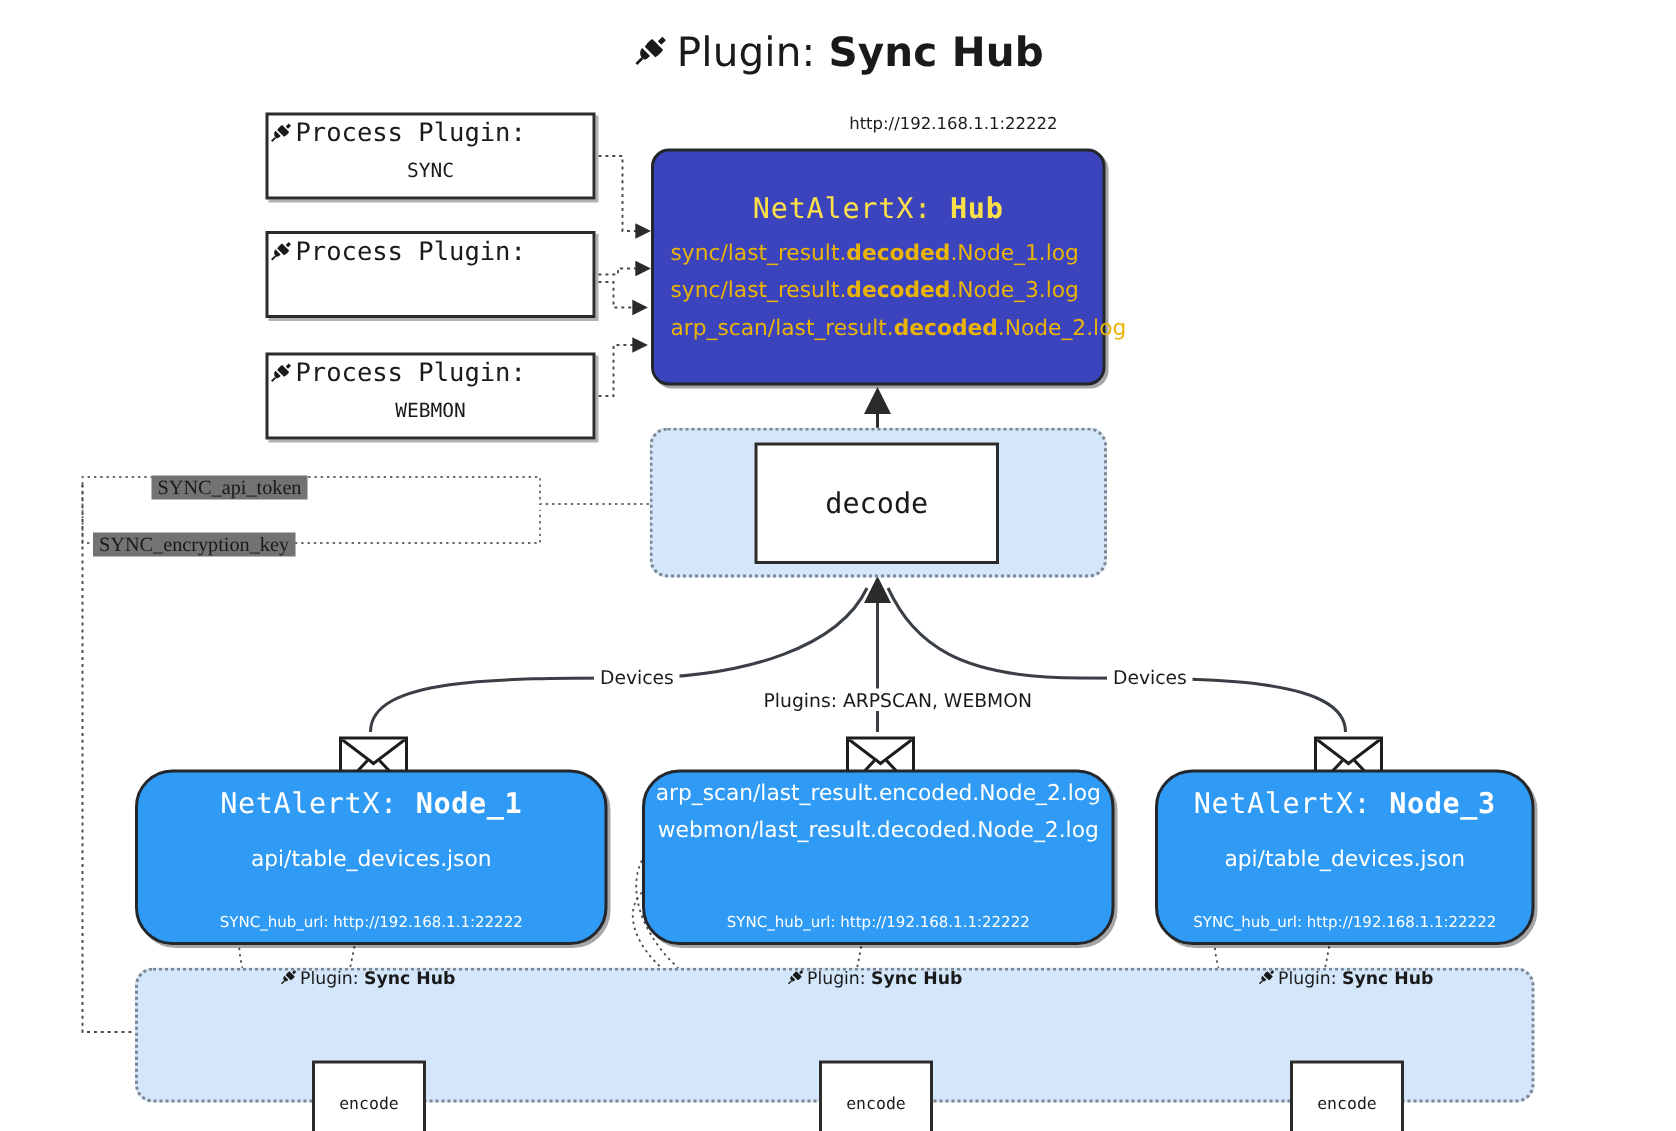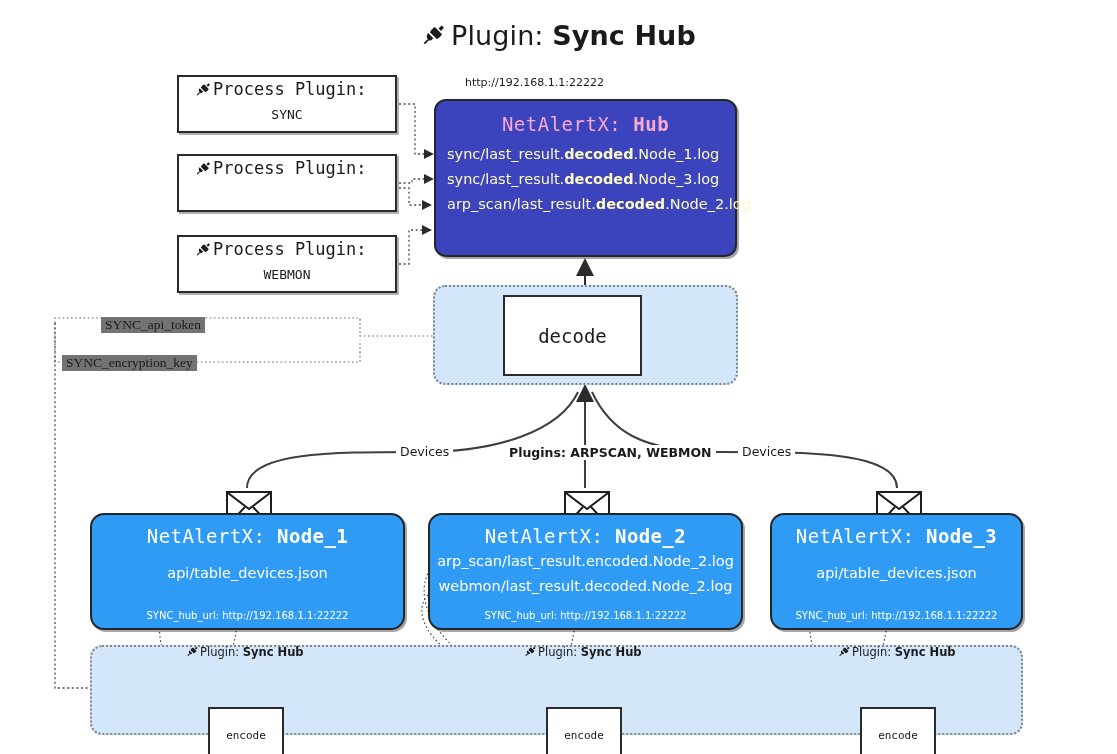--- a/index.html
+++ b/index.html
@@ -11,67 +11,67 @@
 
   .node{position:absolute;box-sizing:border-box;}
 
   
   #title{position:absolute;left:0;top:18px;width:1117px;text-align:center;
          font-size:27px;line-height:36px;letter-spacing:.1px;}
   #title .plug{display:inline-block;vertical-align:-3px;margin-right:4px;}
   #title .t-strong{font-weight:bold;}
 
   
-  #hub-url{position:absolute;left:465px;top:76px;width:240px;text-align:left;
+  #hub-url{position:absolute;left:465px;top:76px;width:240px;text-align:right;
            font-size:11px;color:#1b1b1b;}
 
   
   #hub{left:434px;top:99px;width:303px;height:158px;background:#3b44bd;
        border:2px solid #23262b;border-radius:12px;
        box-shadow:2px 2px 0 rgba(0,0,0,.35);}
-  #hub .hub-title{color:#f9a8d4;font-family:"DejaVu Sans Mono","Liberation Mono",monospace;
-       font-size:19px;text-align:center;margin-top:12px;letter-spacing:.5px;}
+  #hub .hub-title{color:#fde047;font-family:"DejaVu Sans Mono","Liberation Mono",monospace;
+       font-size:19px;text-align:center;margin-top:27px;letter-spacing:.5px;}
   #hub .hub-title b{font-weight:bold;}
-  .hub-line{color:#fef9c3;font-size:14.5px;line-height:25px;padding-left:11px;
+  .hub-line{color:#eab308;font-size:14.5px;line-height:25px;padding-left:11px;
             white-space:nowrap;}
   .hub-line b{font-weight:bold;}
   #hub .hub-lines{margin-top:7px;}
 
   
   .pbox{background:#ffffff;border:2px solid #2b2b2b;width:220px;height:58px;
         box-shadow:2px 2px 0 rgba(0,0,0,.30);}
   .pbox .l1{font-family:"DejaVu Sans Mono","Liberation Mono",monospace;
-            font-size:17px;line-height:24px;padding-left:16px;white-space:nowrap;}
+            font-size:17px;line-height:24px;padding-left:0;white-space:nowrap;}
   .pbox .l2{font-family:"DejaVu Sans Mono","Liberation Mono",monospace;
             font-size:13px;line-height:22px;text-align:center;}
   .pbox .plug{display:inline-block;vertical-align:-3px;margin-right:1px;}
   #pbox-sync{left:177px;top:75px;}
   #pbox-arp{left:177px;top:154px;}
   #pbox-web{left:177px;top:235px;}
 
   
   #decode-wrap{left:433px;top:285px;width:305px;height:100px;background:#d4e7fa;
                border:2px dotted #7d8590;border-radius:12px;}
-  #decode{left:503px;top:295px;width:139px;height:81px;background:#ffffff;
+  #decode{left:503px;top:295px;width:163px;height:81px;background:#ffffff;
           border:2px solid #2b2b2b;display:flex;align-items:center;justify-content:center;
           font-family:"DejaVu Sans Mono","Liberation Mono",monospace;font-size:19px;}
 
   
   .keylab{position:absolute;font-size:13.5px;background:#737373;padding:0 4px;white-space:nowrap;font-family:Liberation Serif, serif;}
   #lab-token{left:101px;top:317px;}
   #lab-key{left:62px;top:355px;}
 
   
   .elab{position:absolute;font-size:12.5px;background:#fff;padding:0 4px;white-space:nowrap;}
   #lab-dev-l{left:396px;top:444px;}
   #lab-dev-r{left:738px;top:444px;}
-  #lab-plugins{left:505px;top:445px;font-weight:bold;}
-
-  
-  .nodebox{background:#2f9bf5;border:2px solid #23262b;border-radius:14px;
+  #lab-plugins{left:505px;top:459px;}
+
+  
+  .nodebox{background:#2f9bf5;border:2px solid #23262b;border-radius:25px;
            box-shadow:2px 2px 0 rgba(0,0,0,.35);height:117px;}
   .nodebox .n-title{color:#ffffff;font-family:"DejaVu Sans Mono","Liberation Mono",monospace;
            font-size:19px;text-align:center;margin-top:10px;letter-spacing:.4px;}
   .nodebox .n-title b{font-weight:bold;}
   .nodebox .n-body{margin-top:8px;}
   .n-line{color:#ffffff;font-size:14.5px;line-height:25px;text-align:center;white-space:nowrap;}
   .n-foot{position:absolute;left:0;bottom:7px;width:100%;text-align:center;
           font-size:10px;color:#ffffff;white-space:nowrap;}
   #node1{left:90px;top:513px;width:315px;}
   #node2{left:428px;top:513px;width:315px;}
@@ -238,21 +238,20 @@
 
   <div class="node nodebox" id="node1">
     <div class="n-title"><span>NetAlertX: </span><b>Node_1</b></div>
     <div class="n-body">
       <div class="n-line">api/table_devices.json</div>
     </div>
     <div class="n-foot">SYNC_hub_url: http://192.168.1.1:22222</div>
   </div>
 
   <div class="node nodebox" id="node2">
-    <div class="n-title"><span>NetAlertX: </span><b>Node_2</b></div>
     <div class="n-body">
       <div class="n-line">arp_scan/last_result.encoded.Node_2.log</div>
       <div class="n-line">webmon/last_result.decoded.Node_2.log</div>
     </div>
     <div class="n-foot">SYNC_hub_url: http://192.168.1.1:22222</div>
   </div>
 
   <div class="node nodebox" id="node3">
     <div class="n-title"><span>NetAlertX: </span><b>Node_3</b></div>
     <div class="n-body">

